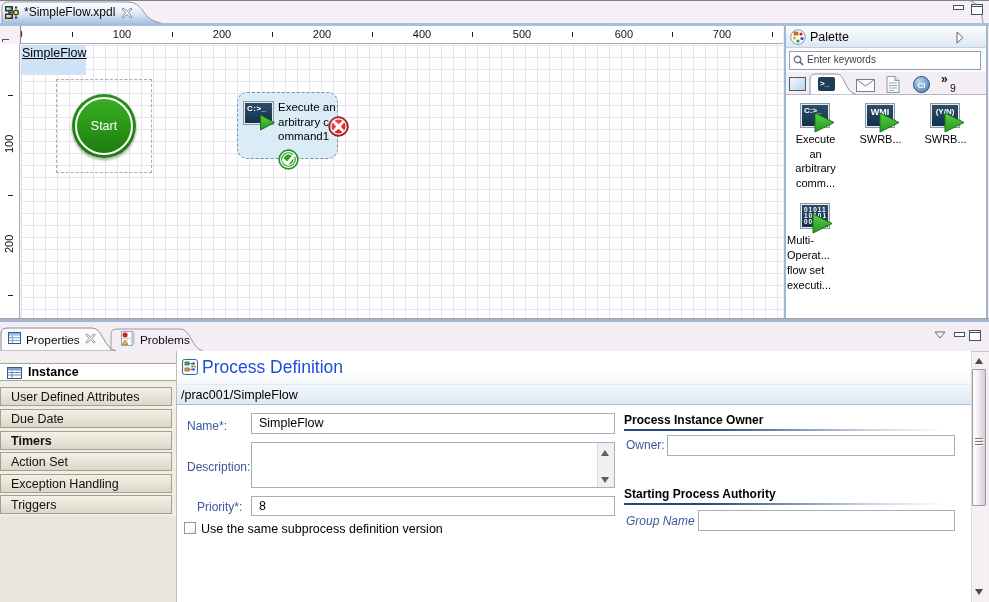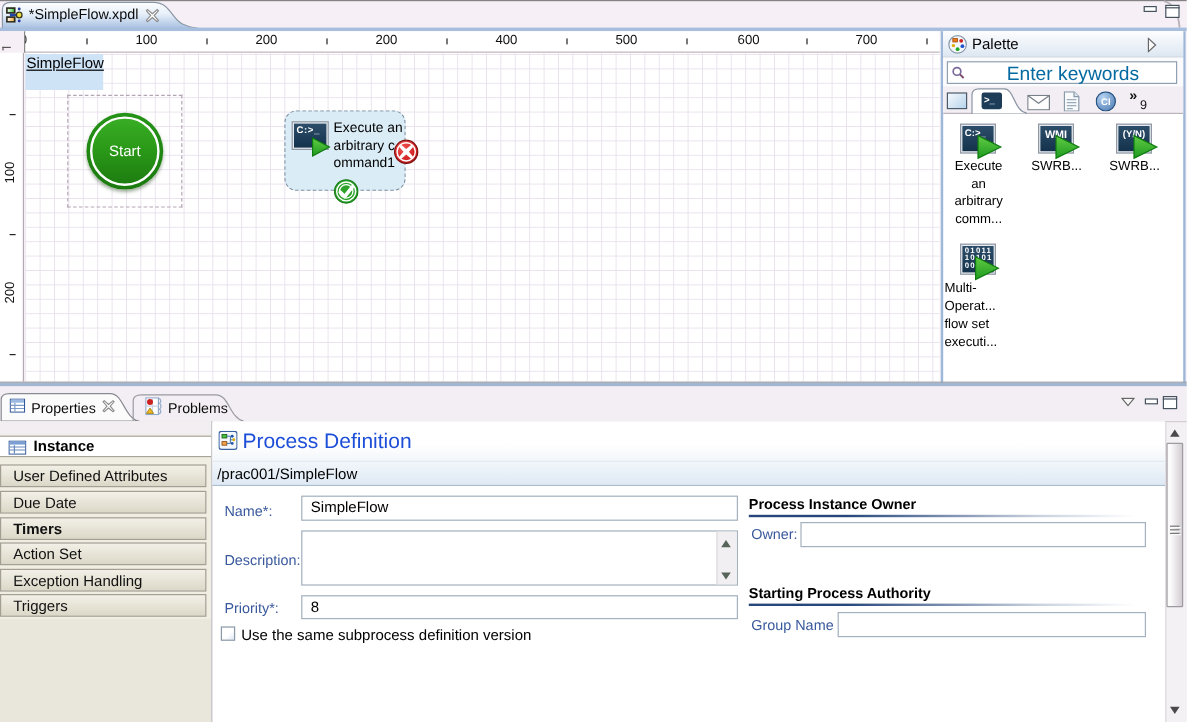--- a/index.html
+++ b/index.html
@@ -150,21 +150,21 @@
 <svg class="abs" style="left:956px;top:31px;" width="8" height="13" viewBox="0 0 8 13">
   <path d="M1,1 L7,6.5 L1,12 Z" fill="#fafafa" stroke="#666" stroke-width="1"></path>
 </svg>
 
 <div class="abs" style="left:786px;top:48px;width:200px;height:24px;background:#fbfbfd;"></div>
 <div class="abs" style="left:789px;top:51px;width:192px;height:19px;background:#fff;border:1px solid #8fa0b0;"></div>
 <svg class="abs" style="left:793px;top:55px;" width="11" height="11" viewBox="0 0 11 11">
   <circle cx="4.5" cy="4.5" r="3.2" fill="none" stroke="#7a6a9a" stroke-width="1.4"></circle>
   <path d="M7,7 L10,10" stroke="#7a4a6a" stroke-width="1.6"></path>
 </svg>
-<div class="abs" style="left:807px;top:54px;font-size:16px;color:#0369a1;margin-left:32px;">Enter keywords</div>
+<div class="abs" style="left:807px;top:54px;font-size:10px;color:#404040;">Enter keywords</div>
 
 <div class="abs" style="left:786px;top:72px;width:200px;height:23px;background:#f3eef3;border-bottom:1px solid #b9b3bb;"></div>
 
 <div class="abs" style="left:789px;top:77px;width:17px;height:14px;background:linear-gradient(135deg,#eef4fa,#9cc);border:1px solid #4a5a6a;background:linear-gradient(135deg,#f4f8fc 0%,#b8d4ec 100%);"></div>
 
 <svg class="abs" style="left:809px;top:72px;" width="48" height="23" viewBox="0 0 48 23">
   <path d="M1,23 L1,7 Q1,2 7,2 L28,2 C36,2 36,20 46,22 L46,23 Z" fill="#ffffff" stroke="#8a96a4" stroke-width="1"></path>
 </svg>
 <div class="abs" style="left:818px;top:77px;width:17px;height:14px;background:#1d3c58;border-radius:2px;color:#fff;font-size:8px;font-weight:bold;padding-left:2px;line-height:13px;">&gt;_</div>
 
@@ -302,35 +302,35 @@
 <div class="abs" style="left:251px;top:413px;width:364px;height:21px;background:#fff;border:1px solid #a3b0bd;"></div>
 <div class="abs" style="left:259px;top:416px;font-size:12.5px;color:#000;">SimpleFlow</div>
 
 <div class="abs" style="left:187px;top:460px;font-size:12px;color:#39599c;">Description:</div>
 <div class="abs" style="left:251px;top:442px;width:364px;height:46px;background:#fff;border:1px solid #a3b0bd;"></div>
 
 <div class="abs" style="left:597px;top:443px;width:17px;height:44px;background:#f1eff1;border-left:1px solid #ddd9dd;"></div>
 <div class="abs" style="left:601px;top:450px;width:0;height:0;border-left:4.5px solid transparent;border-right:4.5px solid transparent;border-bottom:6px solid #56645a;"></div>
 <div class="abs" style="left:601px;top:477px;width:0;height:0;border-left:4.5px solid transparent;border-right:4.5px solid transparent;border-top:6px solid #56645a;"></div>
 
-<div class="abs" style="left:187px;top:500px;font-size:12px;color:#39599c;">Priority*:</div>
+<div class="abs" style="left:197px;top:500px;font-size:12px;color:#39599c;">Priority*:</div>
 <div class="abs" style="left:251px;top:496px;width:364px;height:20px;background:#fff;border:1px solid #a3b0bd;"></div>
 <div class="abs" style="left:259px;top:499px;font-size:12.5px;color:#000;">8</div>
 
 <div class="abs" style="left:184px;top:522px;width:12px;height:12px;border:1px solid #8a97a5;background:linear-gradient(135deg,#ffffff 55%,#dce8f4);"></div>
 <div class="abs" style="left:201px;top:522px;font-size:12.5px;color:#000;">Use the same subprocess definition version</div>
 
 <div class="abs" style="left:624px;top:413px;font-size:12px;font-weight:bold;color:#000;">Process Instance Owner</div>
 <div class="abs" style="left:624px;top:429px;width:322px;height:2px;background:linear-gradient(to right,#26477c 25%,rgba(38,71,124,0.25) 75%,rgba(38,71,124,0));"></div>
 <div class="abs" style="left:626px;top:438px;font-size:12px;color:#39599c;">Owner:</div>
 <div class="abs" style="left:667px;top:435px;width:288px;height:21px;background:#fff;border:1px solid #a3b0bd;"></div>
 
 <div class="abs" style="left:624px;top:487px;font-size:12px;font-weight:bold;color:#000;">Starting Process Authority</div>
 <div class="abs" style="left:624px;top:503px;width:322px;height:2px;background:linear-gradient(to right,#26477c 25%,rgba(38,71,124,0.25) 75%,rgba(38,71,124,0));"></div>
-<div class="abs" style="left:626px;top:514px;font-size:12px;color:#39599c;">Group Name</div>
+<div class="abs" style="left:626px;top:514px;font-size:12px;color:#39599c;font-style:italic;">Group Name</div>
 <div class="abs" style="left:698px;top:510px;width:257px;height:21px;background:#fff;border:1px solid #a3b0bd;"></div>
 
 <div class="abs" style="left:971px;top:352px;width:17px;height:250px;background:#f3f1f3;border-left:1px solid #ddd9dd;"></div>
 <div class="abs" style="left:975px;top:358px;width:0;height:0;border-left:4.5px solid transparent;border-right:4.5px solid transparent;border-bottom:6px solid #4a4a4a;"></div>
 <div class="abs" style="left:975px;top:589px;width:0;height:0;border-left:4.5px solid transparent;border-right:4.5px solid transparent;border-top:6px solid #4a4a4a;"></div>
 <div class="abs" style="left:972px;top:369px;width:14px;height:137px;background:linear-gradient(to right,#fcfbfc 20%,#d2cdd2);border:1px solid #a09aa2;border-radius:1px;"></div>
 <div class="abs" style="left:975px;top:438px;width:8px;height:1px;background:#777;box-shadow:0 3px 0 #777, 0 6px 0 #777, 1px 1px 0 #fbfbfb, 1px 4px 0 #fbfbfb, 1px 7px 0 #fbfbfb;"></div>
 
 <style>
 </style>

